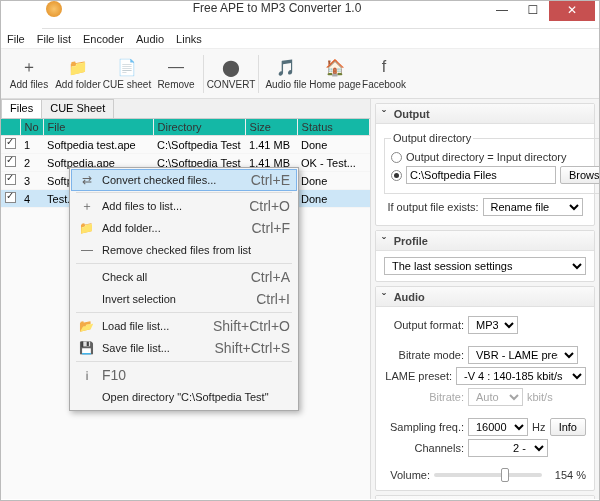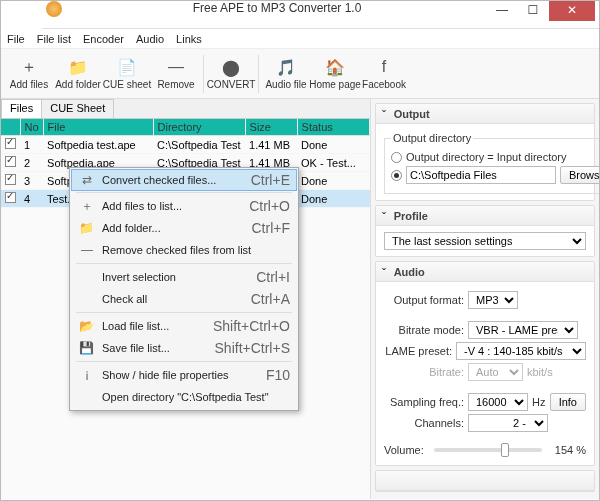--- a/index.html
+++ b/index.html
@@ -181,43 +181,42 @@
           <span class="ctx-shortcut">Ctrl+F</span>
         </div>
         <div class="ctx-item">
           <span class="ctx-ico">—</span>
           <span class="ctx-label">Remove checked files from list</span>
           <span class="ctx-shortcut"></span>
         </div>
         <div class="ctx-sep"></div>
         <div class="ctx-item">
           <span class="ctx-ico"></span>
+          <span class="ctx-label">Check all</span>
+          <span class="ctx-shortcut">Ctrl+A</span>
+        </div>
+        <div class="ctx-item">
+          <span class="ctx-ico"></span>
           <span class="ctx-label">Invert selection</span>
           <span class="ctx-shortcut">Ctrl+I</span>
-        </div>
-        <div class="ctx-item">
-          <span class="ctx-ico"></span>
-          <span class="ctx-label">Check all</span>
-          <span class="ctx-shortcut">Ctrl+A</span>
         </div>
         <div class="ctx-sep"></div>
         <div class="ctx-item">
           <span class="ctx-ico">📂</span>
           <span class="ctx-label">Load file list...</span>
           <span class="ctx-shortcut">Shift+Ctrl+O</span>
         </div>
         <div class="ctx-item">
           <span class="ctx-ico">💾</span>
           <span class="ctx-label">Save file list...</span>
           <span class="ctx-shortcut">Shift+Ctrl+S</span>
         </div>
         <div class="ctx-sep"></div>
         <div class="ctx-item">
           <span class="ctx-ico">ℹ</span>
-          <span class="ctx-label">Show / hide file properties</span>
           <span class="ctx-shortcut">F10</span>
         </div>
         <div class="ctx-item">
           <span class="ctx-ico"></span>
           <span class="ctx-label">Open directory "C:\Softpedia Test"</span>
           <span class="ctx-shortcut"></span>
         </div>
       </div>
   </div>
 
@@ -234,20 +233,24 @@
           <div class="field-row">
               <span class="radio"></span>
               <span>Output directory = Input directory</span>
             </div>
           <div class="field-row">
             <span class="radio on"></span>
             <input type="text" style="flex: 1 1 0%;" value="C:\Softpedia Files">
             <button class="btn">Browse...</button>
           </div>
         </fieldset>
+        <div class="field-row" style="margin-top:4px; justify-content:center;">
+          <span class="field-label">If output file exists:</span>
+          <select style="width:100px;"><option>Rename file</option></select>
+        </div>
       </div>
     </div>
 
     <div class="panel">
       <div class="panel-head">
           <span class="chev">ˇ</span>
           <span>Profile</span>
         </div>
       <div class="panel-body">
         <select style="width:100%;"><option>The last session settings</option></select>
@@ -284,21 +287,21 @@
             <select style="width:60px;"><option>16000</option></select>
             <span>Hz</span>
             <button class="btn" style="margin-left:auto;">Info</button>
           </div>
         <div class="field-row">
             <span class="field-label" style="width:80px;text-align:right;">Channels:</span>
             <select style="width:80px;padding-left:40px;"><option>2 - Stereo</option></select>
           </div>
         <div style="height:6px;"></div>
         <div class="field-row">
-            <span class="field-label" style="width:46px;">Volume:</span>
+            <span class="field-label" style="width:46px;text-align:right;">Volume:</span>
             <div class="slider-track">
               <div class="slider-thumb" style="left:62%;"></div>
             </div>
             <span style="width:40px;text-align:right;">154 %</span>
           </div>
       </div>
     </div>
 
     <div class="panel">
       <div class="panel-head"></div>

